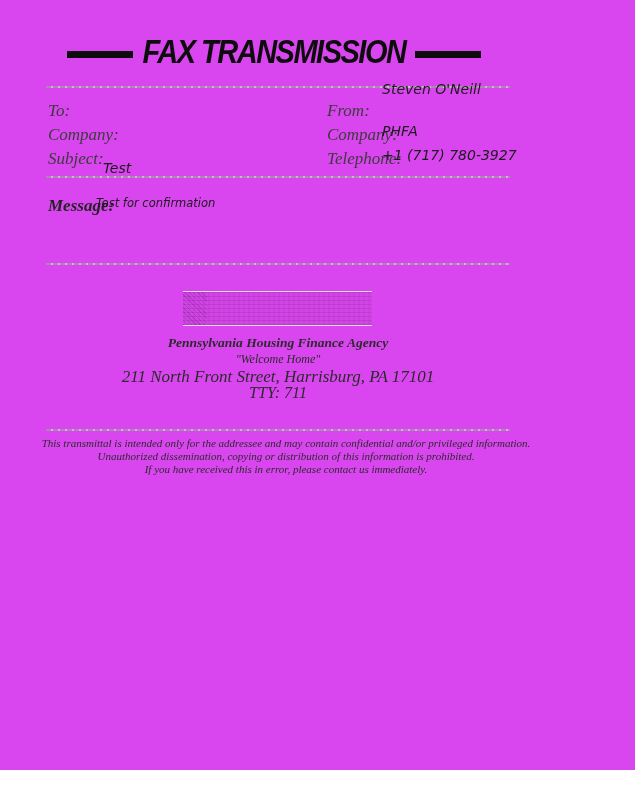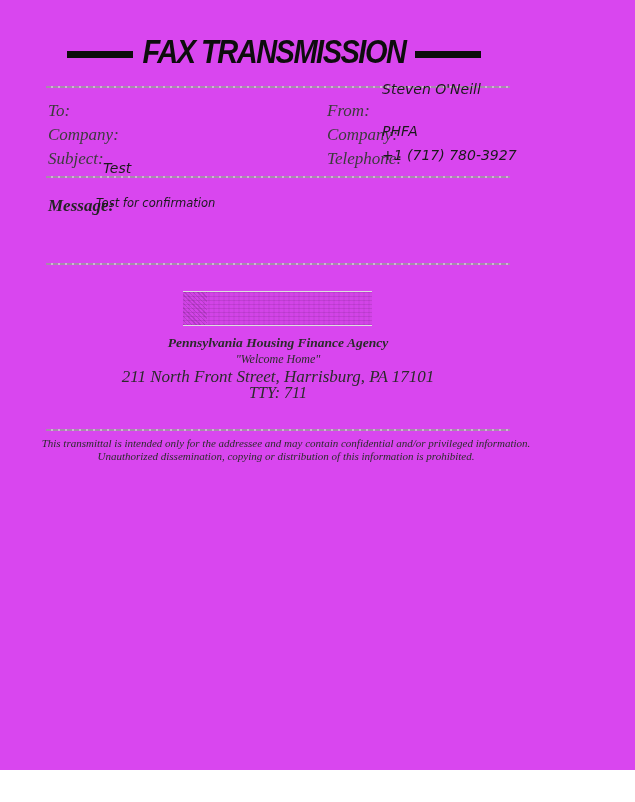--- a/index.html
+++ b/index.html
@@ -127,15 +127,16 @@
   <div class="agency-block">
     <div class="agency-name">Pennsylvania Housing Finance Agency</div>
     <div class="agency-tagline">"Welcome Home"</div>
     <div class="agency-address">211 North Front Street, Harrisburg, PA 17101</div>
     <div class="agency-tty">TTY: 711</div>
   </div>
 
   <div class="disclaimer">
     <div>This transmittal is intended only for the addressee and may contain confidential and/or privileged information.</div>
     <div>Unauthorized dissemination, copying or distribution of this information is prohibited.</div>
+    <div>If you have received this in error, please contact us immediately.</div>
   </div>
 
 </div>
 
 </body></html>

